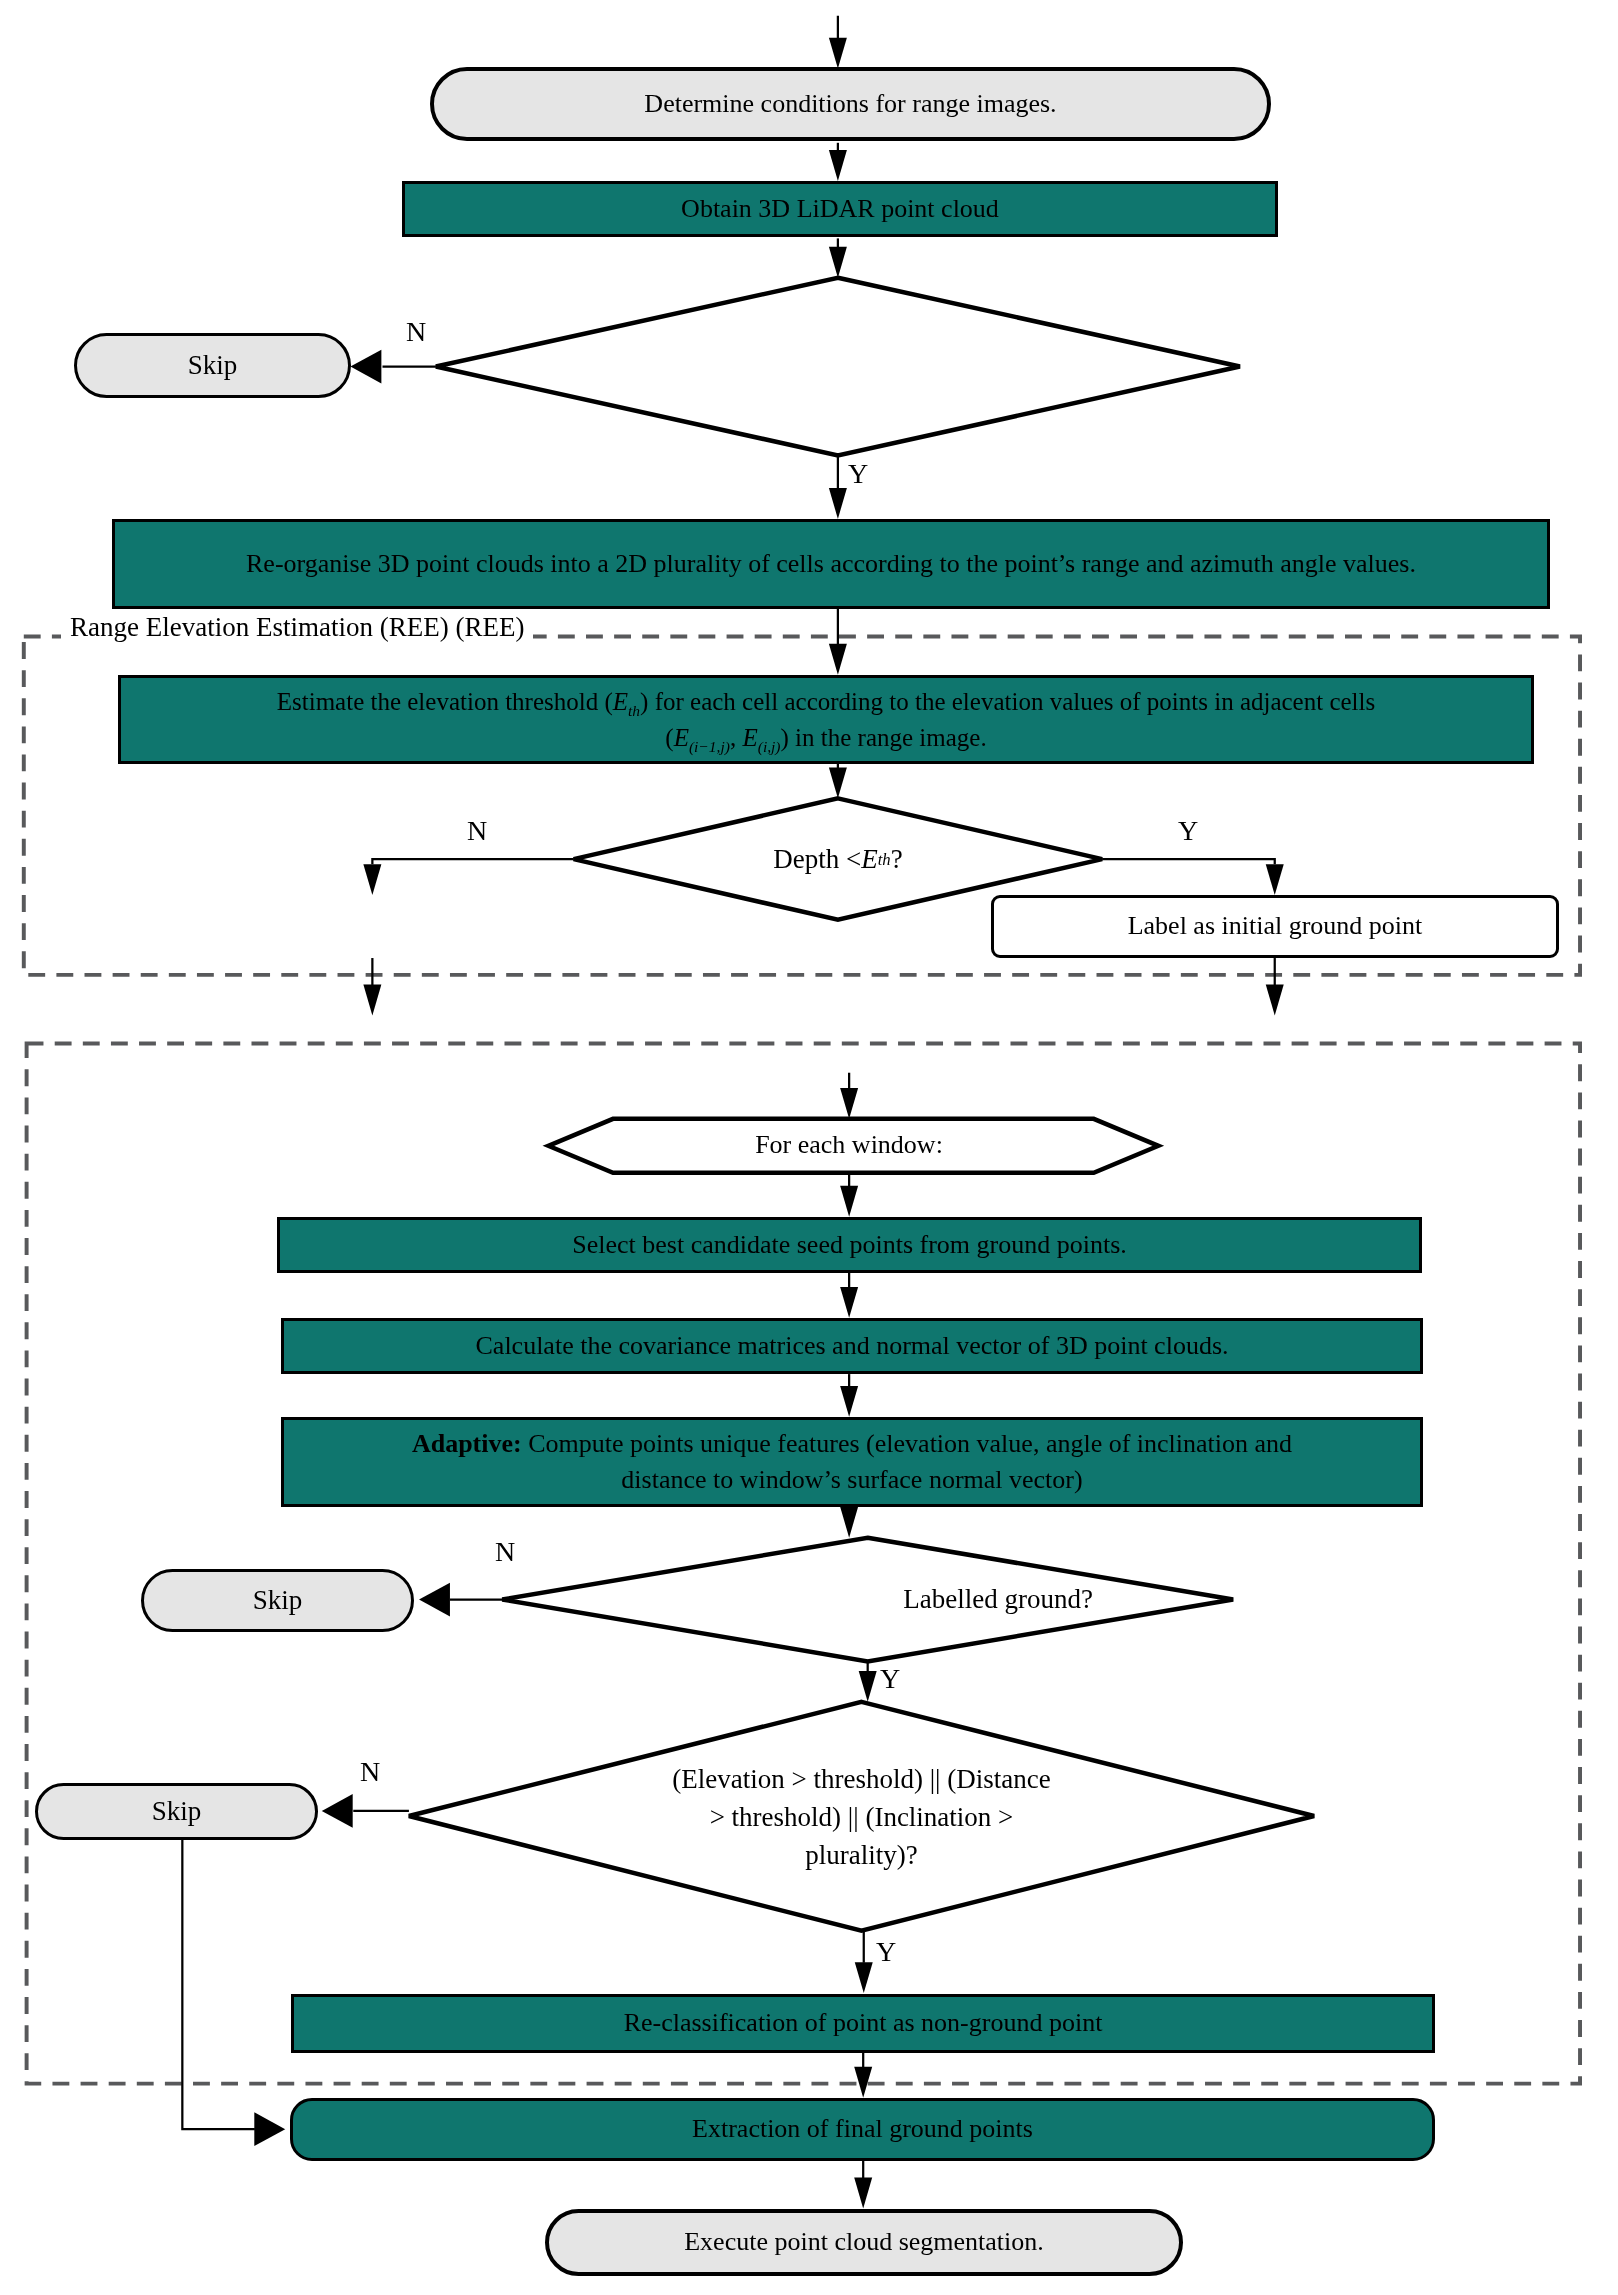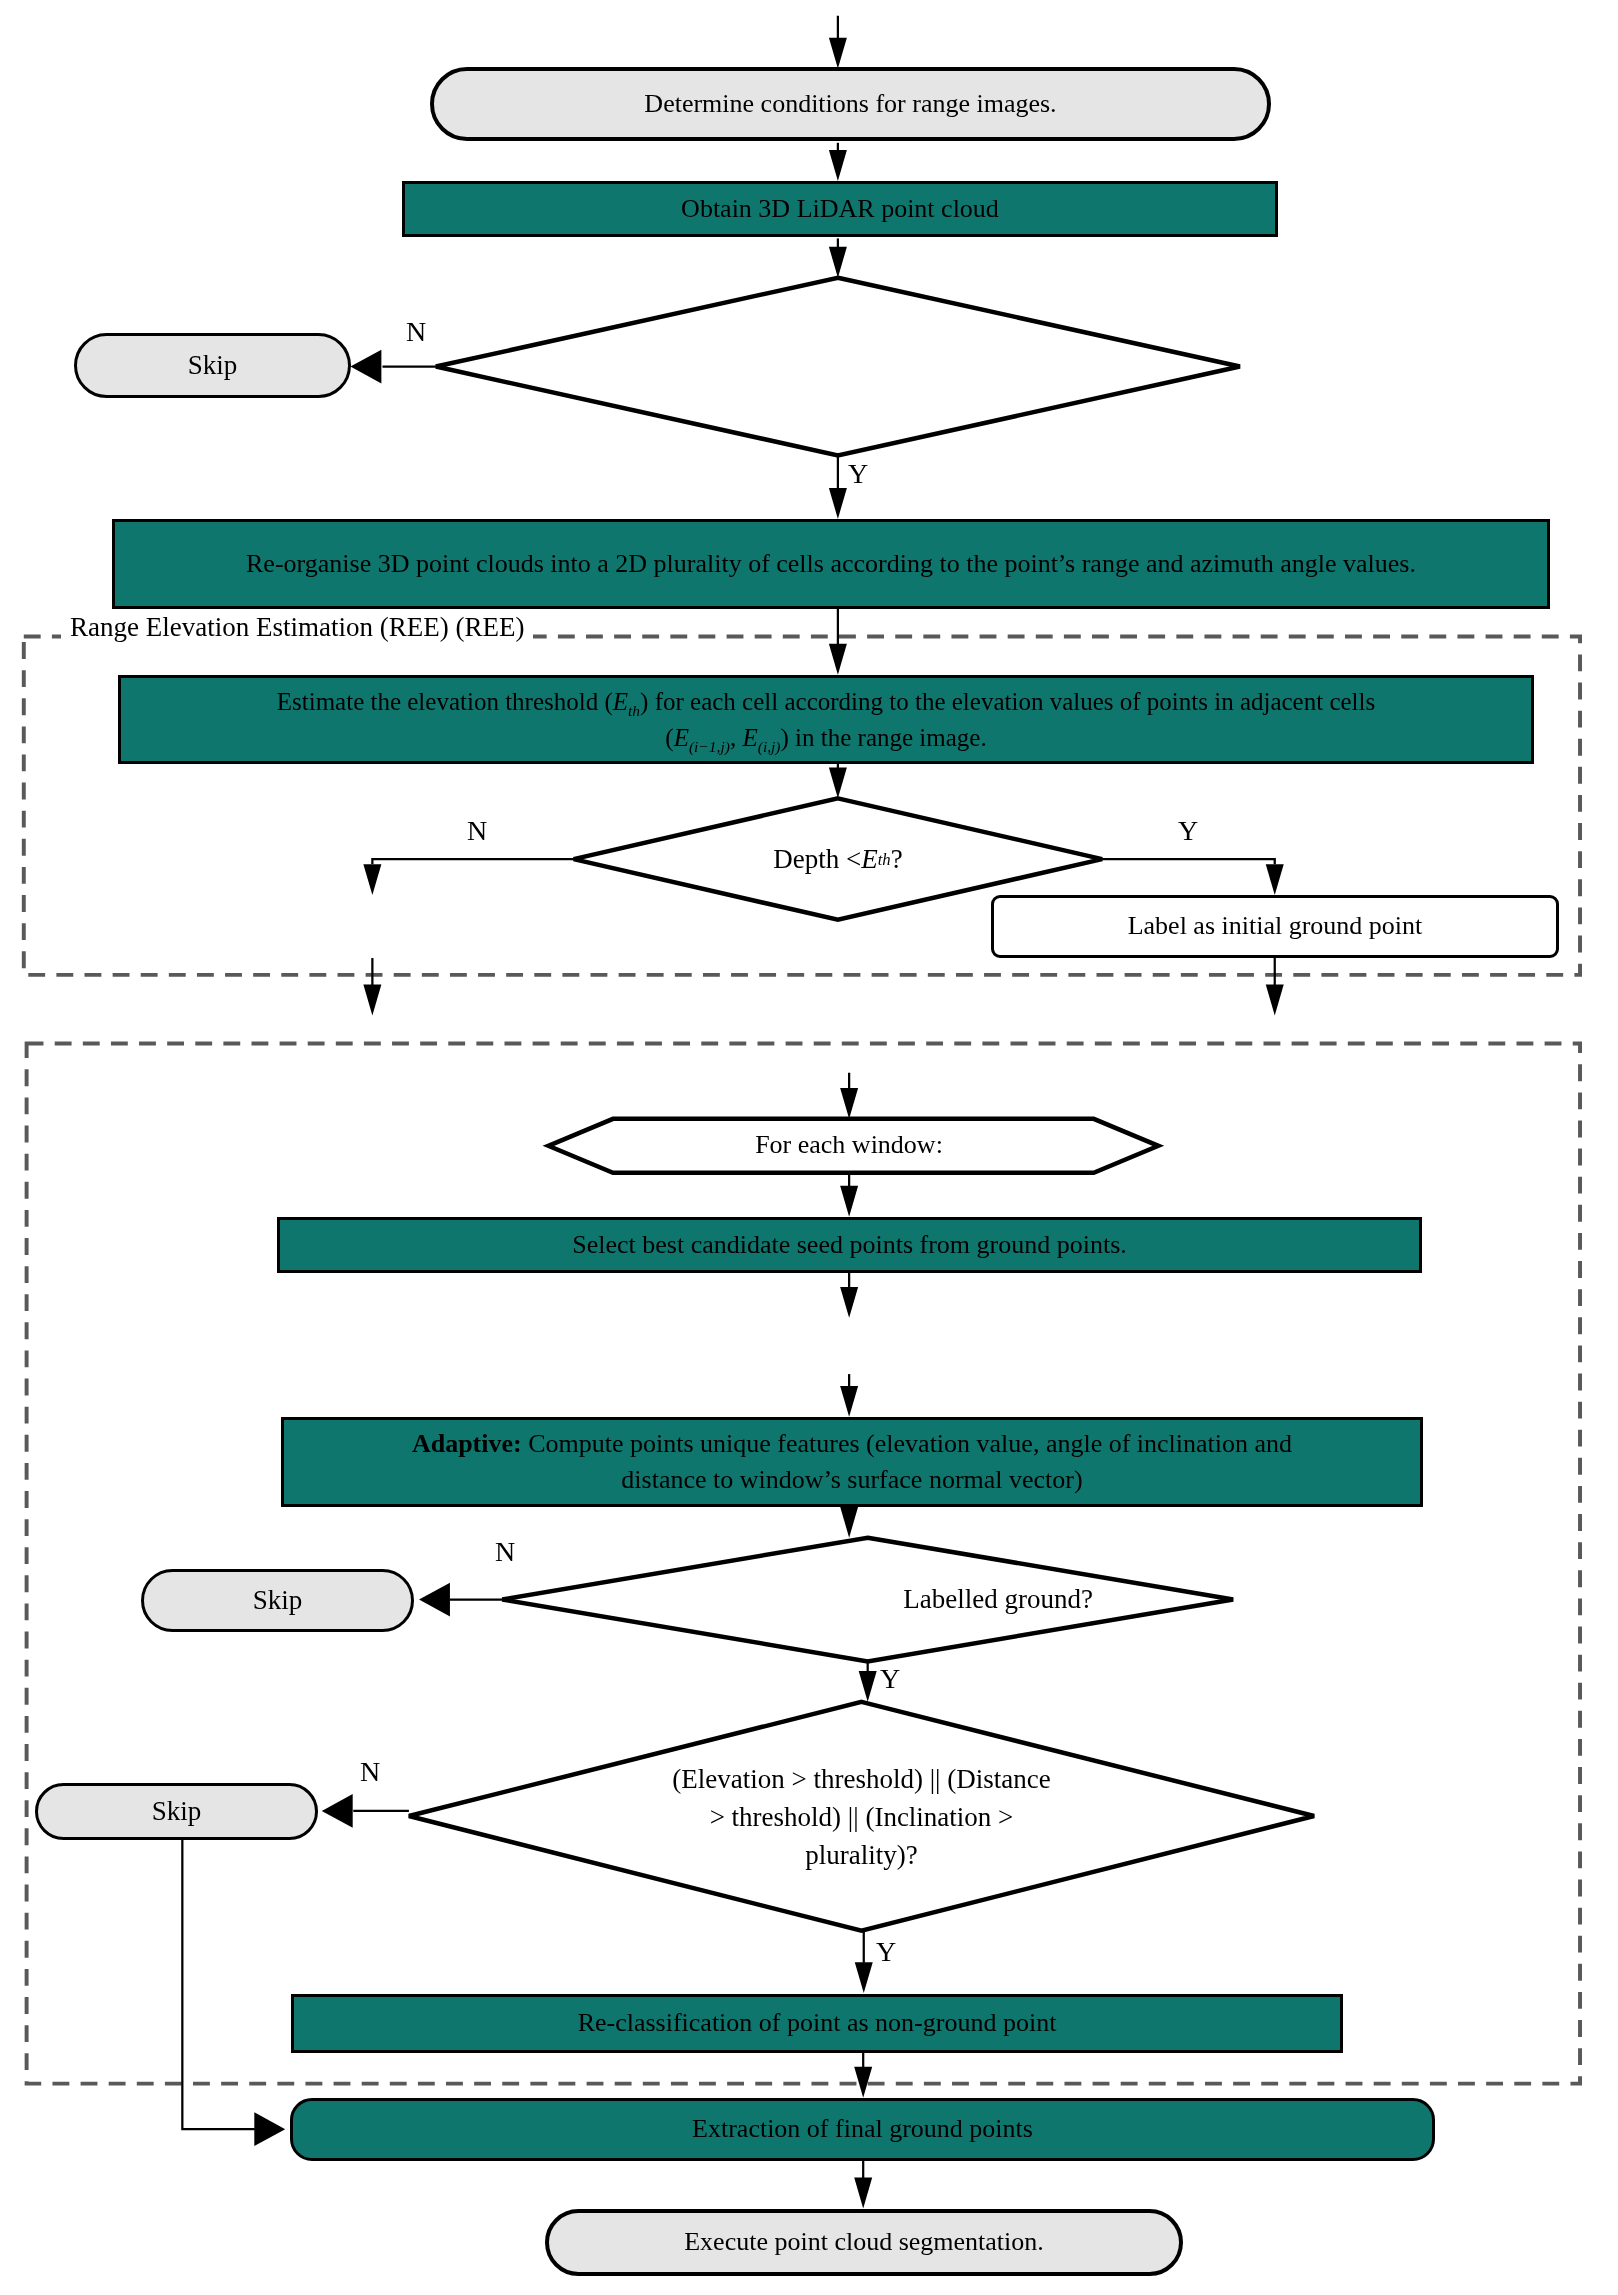--- a/index.html
+++ b/index.html
@@ -140,20 +140,23 @@
 
 
   <div class="node plain nowrap" style="left:599px;top:1126px;width:500px;height:39px;">
     <span>For each window:</span>
   </div>
 
   <div class="node box" style="left:277px;top:1217px;width:1145px;height:56px;">
     <span>Select best candidate seed points from ground points.</span>
   </div>
 
+  <div class="node box" style="left:281px;top:1318px;width:1142px;height:56px;">
+    <span>Calculate the covariance matrices and normal vector of 3D point clouds.</span>
+  </div>
 
   <div class="node box col" style="left:281px;top:1417px;width:1142px;height:90px;line-height:36px;">
     <span class="mline">
       <b class="bd">Adaptive:</b><span> Compute points unique features (elevation value, angle of inclination and</span>
     </span>
     <span class="mline">distance to window’s surface normal vector)</span>
   </div>
 
   <div class="node plain nowrap" style="left:643px;top:1580px;width:450px;height:39px;font-size:27px;justify-content:flex-end;">
     <span>Labelled ground?</span>
@@ -172,21 +175,21 @@
     <span class="mline">plurality)?</span>
   </div>
 
   <div class="node stadium" style="left:35px;top:1783px;width:283px;height:57px;border:3.9px solid #000;font-size:27px;">
     <span>Skip</span>
   </div>
 
   <div class="branch" style="left:360px;top:1756px;">N</div>
   <div class="branch" style="left:876px;top:1936px;">Y</div>
 
-  <div class="node box" style="left:291px;top:1994px;width:1052px;height:59px;">
+  <div class="node box" style="left:291px;top:1994px;width:1144px;height:59px;">
     <span>Re-classification of point as non-ground point</span>
   </div>
 
   <div class="node box" style="left:290px;top:2098px;width:1145px;height:63px;border-radius:22px;">
     <span>Extraction of final ground points</span>
   </div>
 
   <div class="node stadium" style="left:545px;top:2209px;width:638px;height:67px;border-radius:35px;">
     <span>Execute point cloud segmentation.</span>
   </div>

